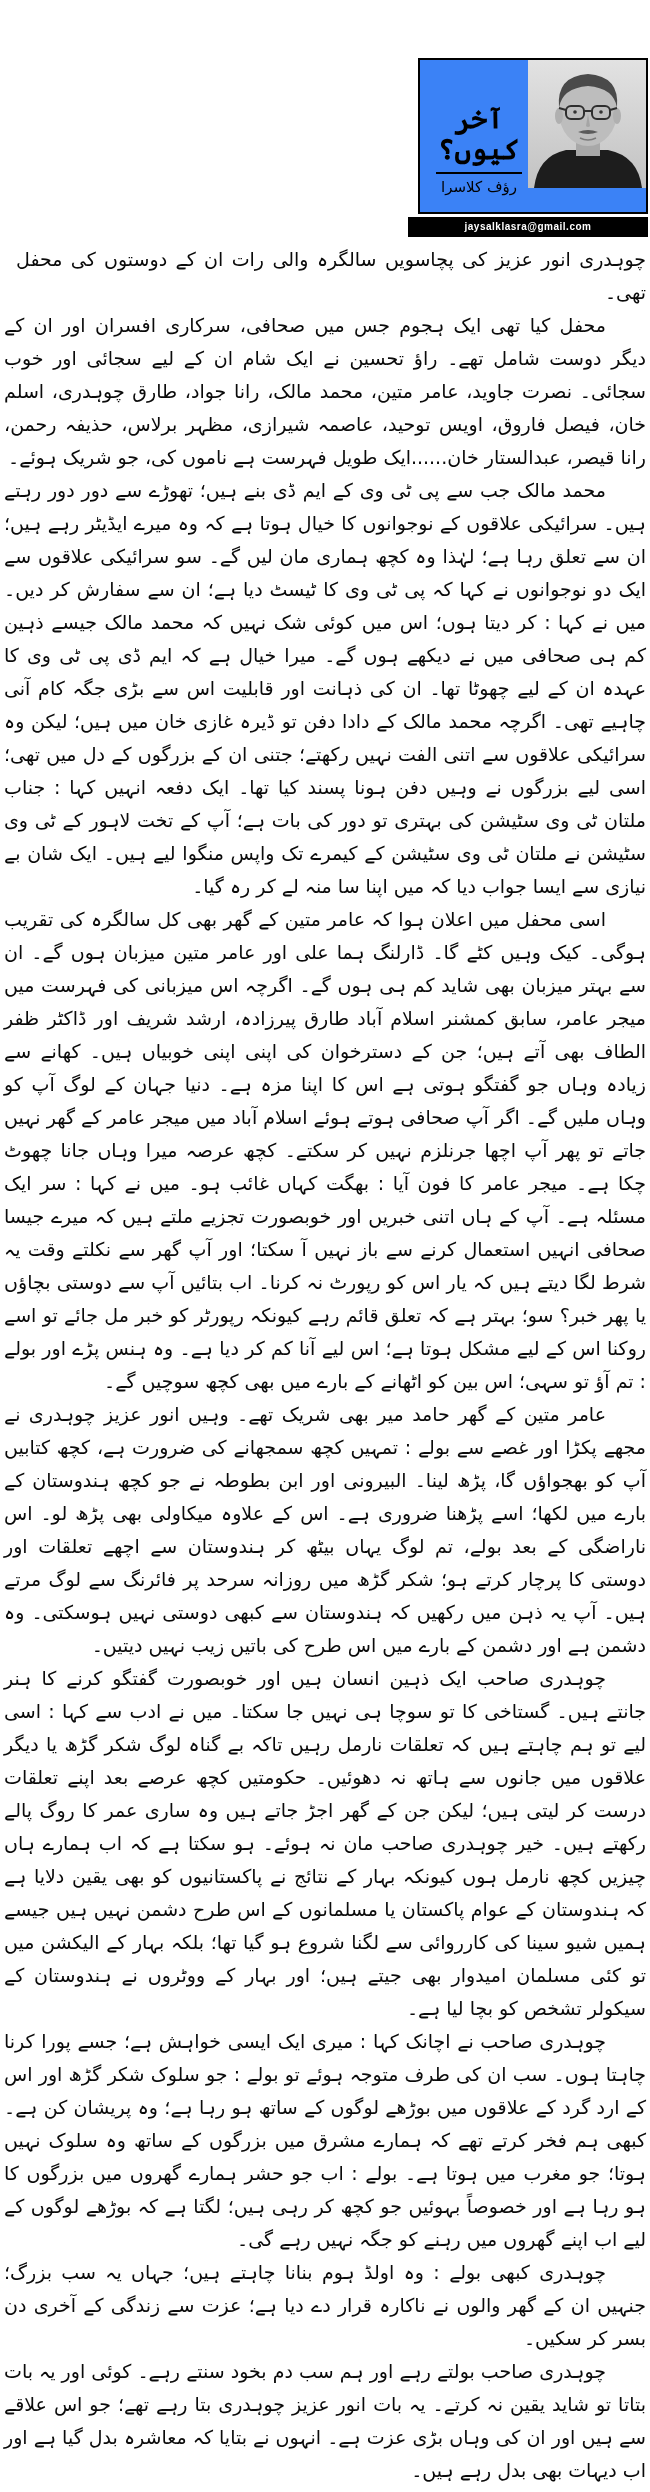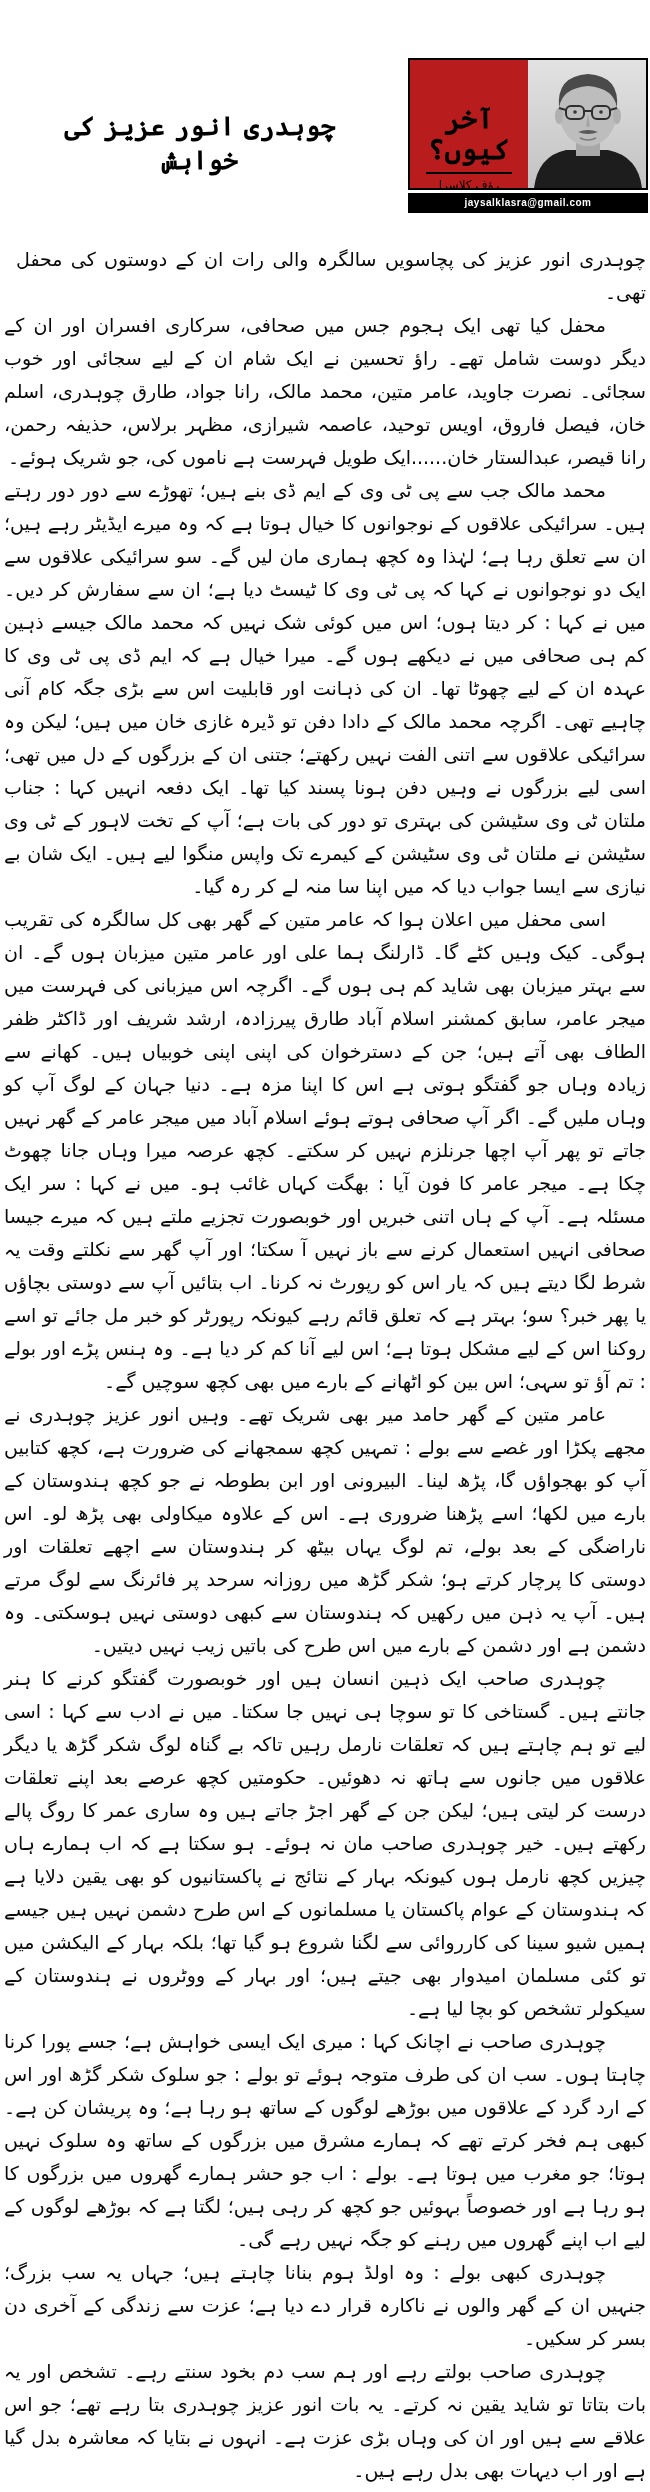--- a/index.html
+++ b/index.html
@@ -10,53 +10,52 @@
   
   .headline {
     position:absolute; top:110px; left:60px; width:280px;
     direction:rtl; text-align:center;
     font-family:"DejaVu Serif", serif; font-weight:bold;
     font-size:26px; line-height:1.3; color:#000;
   }
   
   .masthead { position:absolute; top:58px; right:2px; width:240px; }
   .author-box {
-    position:relative; border:2px solid #000; height:132px; background:#b91c1c;
-    box-sizing:border-box; overflow:hidden;
+    position:relative; border:2px solid #000; height:156px; background:#3b82f6;
+    box-sizing:border-box; overflow:hidden;margin-left:10px;
   }
   .photo { position:absolute; top:0; right:0; width:118px; height:128px; display:block; }
   .box-left {
     position:absolute; left:2px; top:44px; width:114px; text-align:center; direction:rtl;
   }
   .box-title {
     font-family:"DejaVu Serif", serif; font-weight:bold; font-size:28px;
     line-height:1.1; color:#000;
   }
   .rule { border-top:2px solid #000; margin:6px 14px 4px; }
-  .author-name { font-size:12px; color:#000; }
+  .author-name { font-size:15px; color:#000; }
   .email-bar {
     margin-top:3px; background:#000; color:#fff; text-align:center;
     font-family:"Liberation Sans", sans-serif; font-weight:bold;
     font-size:10px; letter-spacing:0.5px; padding:4px 0 5px;
   }
   
   .article-body {
     position:absolute; top:243px; left:4px; right:4px;
     direction:rtl; text-align:justify; text-justify:inter-word;
     font-size:19px; line-height:33px; color:#0a0a0a;
   }
   .article-body p.para { margin:0; text-indent:40px; }
   .article-body p.para.first { text-indent:0;margin-left:12px; }
 </style>
 </head>
 <body>
 
 <div class="page">
 
-  <div class="headline">چوہدری انور عزیز کی خواہش</div>
 
   <div class="masthead">
     <div class="author-box">
       <div class="box-left">
         <div class="box-title">آخر کیوں؟</div>
         <div class="rule"></div>
         <div class="author-name">رؤف کلاسرا</div>
       </div>
       <svg class="photo" viewBox="0 0 118 128" aria-hidden="true">
         <defs>
@@ -99,17 +98,17 @@
 
   <div class="article-body">
       <p class="para first">چوہدری انور عزیز کی پچاسویں سالگرہ والی رات ان کے دوستوں کی محفل تھی۔</p>
       <p class="para">محفل کیا تھی ایک ہجوم جس میں صحافی، سرکاری افسران اور ان کے دیگر دوست شامل تھے۔ راؤ تحسین نے ایک شام ان کے لیے سجائی اور خوب سجائی۔ نصرت جاوید، عامر متین، محمد مالک، رانا جواد، طارق چوہدری، اسلم خان، فیصل فاروق، اویس توحید، عاصمہ شیرازی، مظہر برلاس، حذیفہ رحمن، رانا قیصر، عبدالستار خان......ایک طویل فہرست ہے ناموں کی، جو شریک ہوئے۔</p>
       <p class="para">محمد مالک جب سے پی ٹی وی کے ایم ڈی بنے ہیں؛ تھوڑے سے دور دور رہتے ہیں۔ سرائیکی علاقوں کے نوجوانوں کا خیال ہوتا ہے کہ وہ میرے ایڈیٹر رہے ہیں؛ ان سے تعلق رہا ہے؛ لہٰذا وہ کچھ ہماری مان لیں گے۔ سو سرائیکی علاقوں سے ایک دو نوجوانوں نے کہا کہ پی ٹی وی کا ٹیسٹ دیا ہے؛ ان سے سفارش کر دیں۔ میں نے کہا : کر دیتا ہوں؛ اس میں کوئی شک نہیں کہ محمد مالک جیسے ذہین کم ہی صحافی میں نے دیکھے ہوں گے۔ میرا خیال ہے کہ ایم ڈی پی ٹی وی کا عہدہ ان کے لیے چھوٹا تھا۔ ان کی ذہانت اور قابلیت اس سے بڑی جگہ کام آنی چاہیے تھی۔ اگرچہ محمد مالک کے دادا دفن تو ڈیرہ غازی خان میں ہیں؛ لیکن وہ سرائیکی علاقوں سے اتنی الفت نہیں رکھتے؛ جتنی ان کے بزرگوں کے دل میں تھی؛ اسی لیے بزرگوں نے وہیں دفن ہونا پسند کیا تھا۔ ایک دفعہ انہیں کہا : جناب ملتان ٹی وی سٹیشن کی بہتری تو دور کی بات ہے؛ آپ کے تخت لاہور کے ٹی وی سٹیشن نے ملتان ٹی وی سٹیشن کے کیمرے تک واپس منگوا لیے ہیں۔ ایک شان بے نیازی سے ایسا جواب دیا کہ میں اپنا سا منہ لے کر رہ گیا۔</p>
       <p class="para">اسی محفل میں اعلان ہوا کہ عامر متین کے گھر بھی کل سالگرہ کی تقریب ہوگی۔ کیک وہیں کٹے گا۔ ڈارلنگ ہما علی اور عامر متین میزبان ہوں گے۔ ان سے بہتر میزبان بھی شاید کم ہی ہوں گے۔ اگرچہ اس میزبانی کی فہرست میں میجر عامر، سابق کمشنر اسلام آباد طارق پیرزادہ، ارشد شریف اور ڈاکٹر ظفر الطاف بھی آتے ہیں؛ جن کے دسترخوان کی اپنی اپنی خوبیاں ہیں۔ کھانے سے زیادہ وہاں جو گفتگو ہوتی ہے اس کا اپنا مزہ ہے۔ دنیا جہان کے لوگ آپ کو وہاں ملیں گے۔ اگر آپ صحافی ہوتے ہوئے اسلام آباد میں میجر عامر کے گھر نہیں جاتے تو پھر آپ اچھا جرنلزم نہیں کر سکتے۔ کچھ عرصہ میرا وہاں جانا چھوٹ چکا ہے۔ میجر عامر کا فون آیا : بھگت کہاں غائب ہو۔ میں نے کہا : سر ایک مسئلہ ہے۔ آپ کے ہاں اتنی خبریں اور خوبصورت تجزیے ملتے ہیں کہ میرے جیسا صحافی انہیں استعمال کرنے سے باز نہیں آ سکتا؛ اور آپ گھر سے نکلتے وقت یہ شرط لگا دیتے ہیں کہ یار اس کو رپورٹ نہ کرنا۔ اب بتائیں آپ سے دوستی بچاؤں یا پھر خبر؟ سو؛ بہتر ہے کہ تعلق قائم رہے کیونکہ رپورٹر کو خبر مل جائے تو اسے روکنا اس کے لیے مشکل ہوتا ہے؛ اس لیے آنا کم کر دیا ہے۔ وہ ہنس پڑے اور بولے : تم آؤ تو سہی؛ اس بین کو اٹھانے کے بارے میں بھی کچھ سوچیں گے۔</p>
       <p class="para">عامر متین کے گھر حامد میر بھی شریک تھے۔ وہیں انور عزیز چوہدری نے مجھے پکڑا اور غصے سے بولے : تمہیں کچھ سمجھانے کی ضرورت ہے، کچھ کتابیں آپ کو بھجواؤں گا، پڑھ لینا۔ البیرونی اور ابن بطوطہ نے جو کچھ ہندوستان کے بارے میں لکھا؛ اسے پڑھنا ضروری ہے۔ اس کے علاوہ میکاولی بھی پڑھ لو۔ اس ناراضگی کے بعد بولے، تم لوگ یہاں بیٹھ کر ہندوستان سے اچھے تعلقات اور دوستی کا پرچار کرتے ہو؛ شکر گڑھ میں روزانہ سرحد پر فائرنگ سے لوگ مرتے ہیں۔ آپ یہ ذہن میں رکھیں کہ ہندوستان سے کبھی دوستی نہیں ہوسکتی۔ وہ دشمن ہے اور دشمن کے بارے میں اس طرح کی باتیں زیب نہیں دیتیں۔</p>
       <p class="para">چوہدری صاحب ایک ذہین انسان ہیں اور خوبصورت گفتگو کرنے کا ہنر جانتے ہیں۔ گستاخی کا تو سوچا ہی نہیں جا سکتا۔ میں نے ادب سے کہا : اسی لیے تو ہم چاہتے ہیں کہ تعلقات نارمل رہیں تاکہ بے گناہ لوگ شکر گڑھ یا دیگر علاقوں میں جانوں سے ہاتھ نہ دھوئیں۔ حکومتیں کچھ عرصے بعد اپنے تعلقات درست کر لیتی ہیں؛ لیکن جن کے گھر اجڑ جاتے ہیں وہ ساری عمر کا روگ پالے رکھتے ہیں۔ خیر چوہدری صاحب مان نہ ہوئے۔ ہو سکتا ہے کہ اب ہمارے ہاں چیزیں کچھ نارمل ہوں کیونکہ بہار کے نتائج نے پاکستانیوں کو بھی یقین دلایا ہے کہ ہندوستان کے عوام پاکستان یا مسلمانوں کے اس طرح دشمن نہیں ہیں جیسے ہمیں شیو سینا کی کارروائی سے لگنا شروع ہو گیا تھا؛ بلکہ بہار کے الیکشن میں تو کئی مسلمان امیدوار بھی جیتے ہیں؛ اور بہار کے ووٹروں نے ہندوستان کے سیکولر تشخص کو بچا لیا ہے۔</p>
       <p class="para">چوہدری صاحب نے اچانک کہا : میری ایک ایسی خواہش ہے؛ جسے پورا کرنا چاہتا ہوں۔ سب ان کی طرف متوجہ ہوئے تو بولے : جو سلوک شکر گڑھ اور اس کے ارد گرد کے علاقوں میں بوڑھے لوگوں کے ساتھ ہو رہا ہے؛ وہ پریشان کن ہے۔ کبھی ہم فخر کرتے تھے کہ ہمارے مشرق میں بزرگوں کے ساتھ وہ سلوک نہیں ہوتا؛ جو مغرب میں ہوتا ہے۔ بولے : اب جو حشر ہمارے گھروں میں بزرگوں کا ہو رہا ہے اور خصوصاً بہوئیں جو کچھ کر رہی ہیں؛ لگتا ہے کہ بوڑھے لوگوں کے لیے اب اپنے گھروں میں رہنے کو جگہ نہیں رہے گی۔</p>
       <p class="para">چوہدری کبھی بولے : وہ اولڈ ہوم بنانا چاہتے ہیں؛ جہاں یہ سب بزرگ؛ جنہیں ان کے گھر والوں نے ناکارہ قرار دے دیا ہے؛ عزت سے زندگی کے آخری دن بسر کر سکیں۔</p>
-      <p class="para">چوہدری صاحب بولتے رہے اور ہم سب دم بخود سنتے رہے۔ تشخص اور یہ بات بتاتا تو شاید یقین نہ کرتے۔ یہ بات انور عزیز چوہدری بتا رہے تھے؛ جو اس علاقے سے ہیں اور ان کی وہاں بڑی عزت ہے۔ انہوں نے بتایا کہ معاشرہ بدل گیا ہے اور اب دیہات بھی بدل رہے ہیں۔</p>
+      <p class="para">چوہدری صاحب بولتے رہے اور ہم سب دم بخود سنتے رہے۔ کوئی اور یہ بات بتاتا تو شاید یقین نہ کرتے۔ یہ بات انور عزیز چوہدری بتا رہے تھے؛ جو اس علاقے سے ہیں اور ان کی وہاں بڑی عزت ہے۔ انہوں نے بتایا کہ معاشرہ بدل گیا ہے اور اب دیہات بھی بدل رہے ہیں۔</p>
       <p class="para">مزید کہا کہ وہاں ایسے بچوں کے لیے بھی ایک اچھے انسان نے ادارہ بنایا ہوا ہے جنہیں لوگ رات کے اندھیرے میں سڑک پر چھوڑ دیتے ہیں۔ ان بچوں کے لیے مسائل پیدا ہو رہے ہیں کہ ان کی ولدیت میں کس کا نام لکھا جائے۔ نادرا ابھی تک اس مسئلے کا حل نہیں ڈھونڈ سکی۔ مجھے یاد آیا کہ ایک بار صدر زرداری نے حکم دیا تھا کہ ایسے بچوں کے والد کے خانے میں صدر پاکستان کا نام لکھا جائے۔ مجھے نہیں پتہ اس پر عمل ہوا کہ نہیں۔</p>
     </div>
 
 </div>
 
 </body></html>

